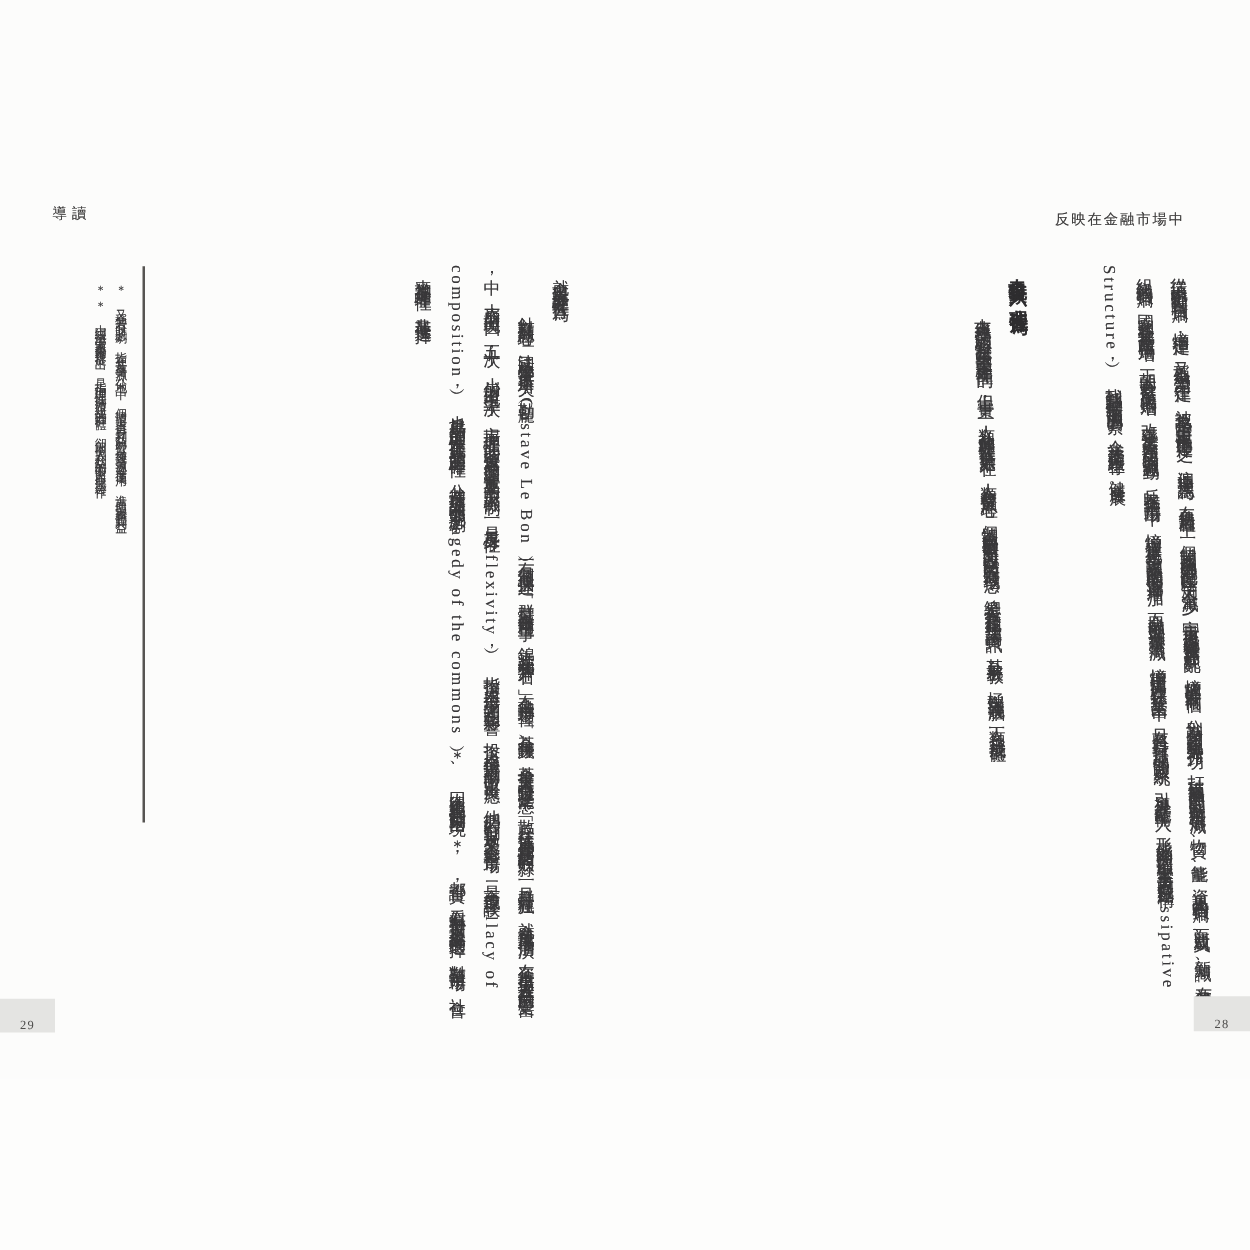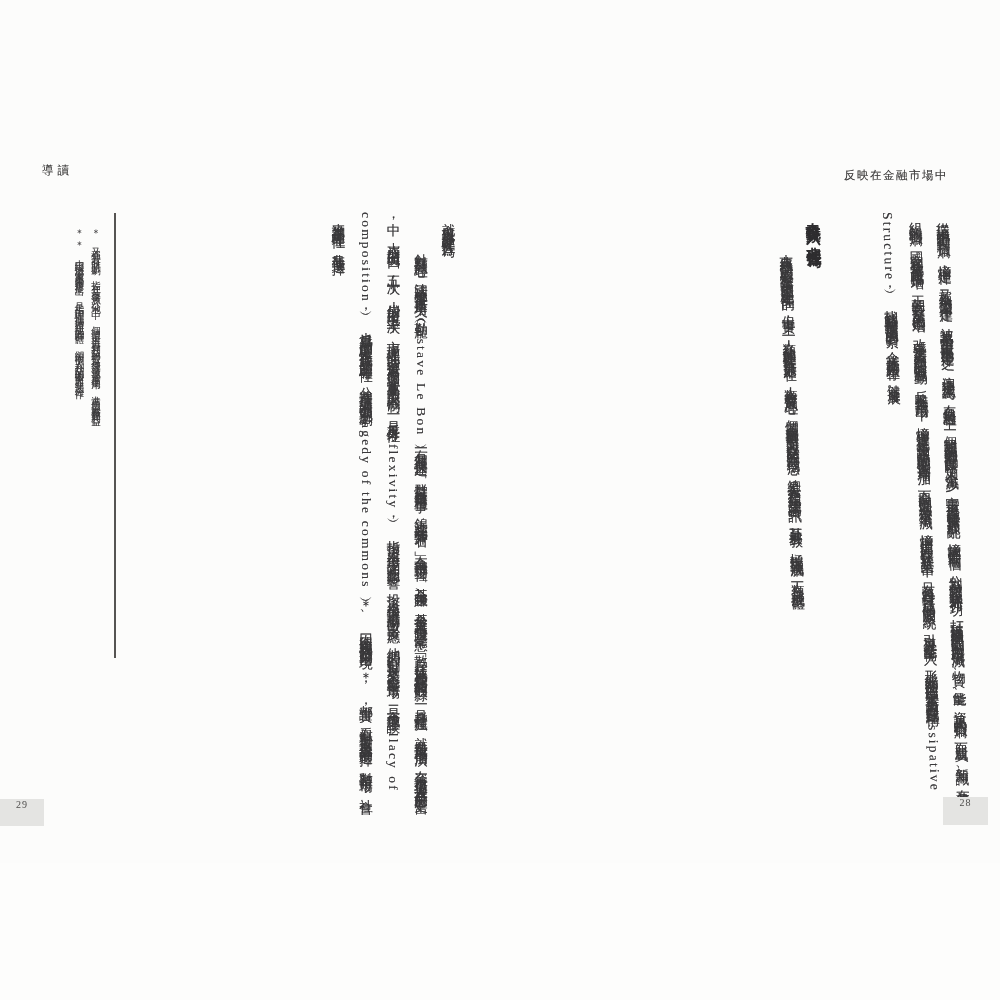--- a/index.html
+++ b/index.html
@@ -67,24 +67,24 @@
   }
   .footnotes p{margin:0;text-align:start;}
   .fn-text{margin-inline-start:5px;}
 
   
   .folio{
     position:absolute;
     background:#e4e4e2;
     color:#4e4d4c;
     font-size:10px;letter-spacing:1px;
-    display:flex;align-items:flex-start;justify-content:center;
+    display:flex;align-items:flex-end;justify-content:center;
   }
   .folio-left{left:0;top:799px;width:44px;height:27px;}
-  .folio-right{right:12px;top:797px;width:45px;height:28px;}
+  .folio-right{right:0;top:797px;width:45px;height:28px;}
 </style>
 </head>
 <body>
 
 <div class="spread">
 
   <div>
 
     <div class="running-head rh-left">導讀</div>
 

